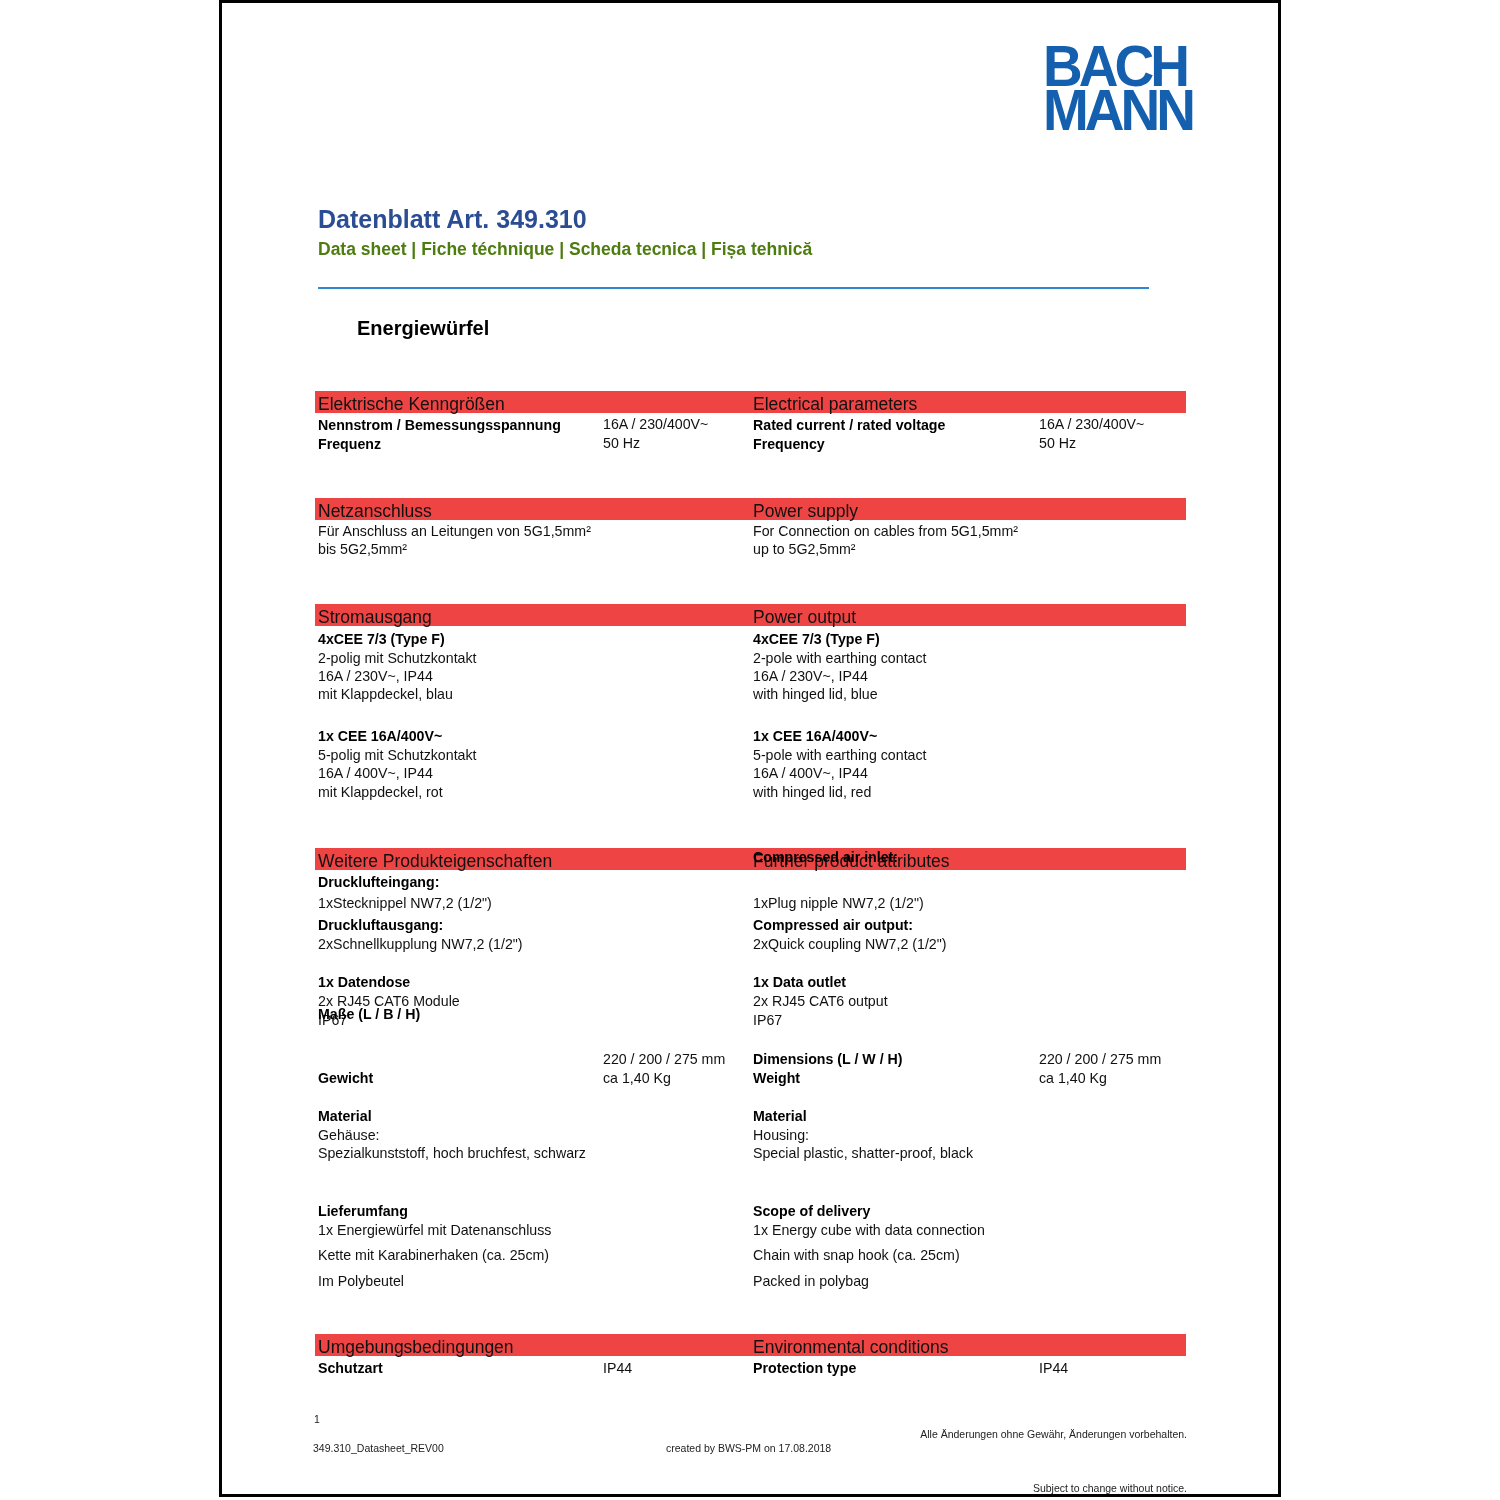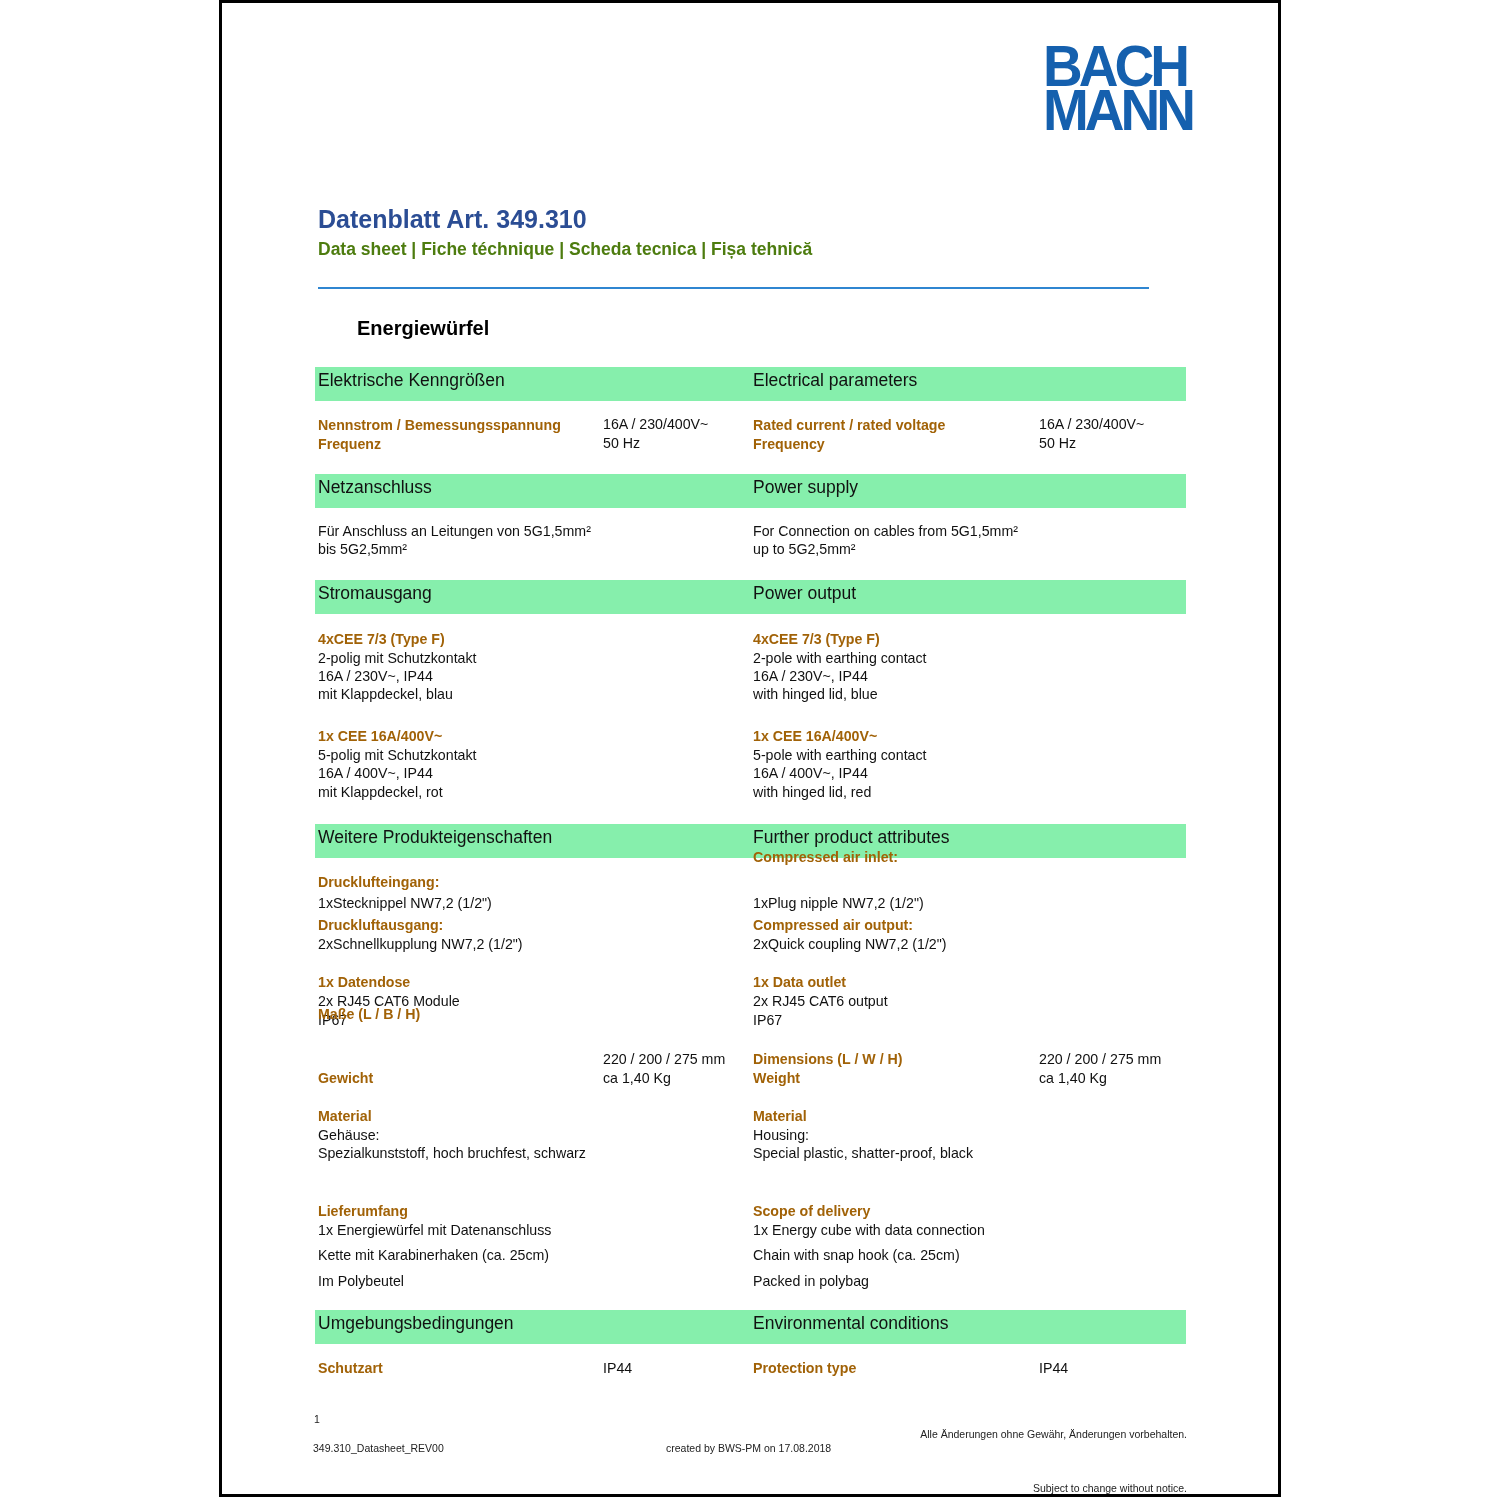--- a/index.html
+++ b/index.html
@@ -9,25 +9,25 @@
       border: 3px solid #000; background: #fff; }
     .abs { position: absolute; }
     .logo { position: absolute; left: 1043px; top: 44px; width: 146px; height: 90px;
       color: #1560ae; font-weight: bold; font-size: 55px; line-height: 44px; letter-spacing: -4px;
       font-family: "Liberation Sans", sans-serif; }
     .logo div { height: 44px; transform: scaleY(1.03); transform-origin: top left; }
     .title { left: 318px; top: 205px; font-size: 25px; font-weight: bold; color: #2b4d94; }
     .subtitle { left: 318px; top: 239px; font-size: 17.5px; font-weight: bold; color: #4d7c0f; }
     .rule { left: 318px; top: 287px; width: 831px; height: 2px; background: #2f86d1; }
     .product { left: 318px; top: 317px; font-size: 20px; font-weight: bold; margin-left: 39px; }
-    .bar { position: absolute; left: 315px; width: 871px; height: 34px; background: #86efac; }
+    .bar { position: absolute; left: 315px; width: 871px; height: 22px; background: #ef4444; margin-top: 24px; }
     .bar span { position: absolute; top: 3px; font-size: 17.5px; color: #111; }
     .bar .l { left: 3px; } .bar .r { left: 438px; }
     .t { position: absolute; font-size: 14.2px; line-height: 18.5px; color: #111; white-space: nowrap; }
-    .b { font-weight: bold; color: #a16207; }
+    .b { font-weight: bold; color: #000000; }
     .foot { position: absolute; font-size: 10.5px; color: #222; white-space: nowrap; }
   </style>
 </head>
 <body>
 
 <div class="page"></div>
 
 <div class="logo">
   <div>BACH</div>
   <div>MANN</div>

